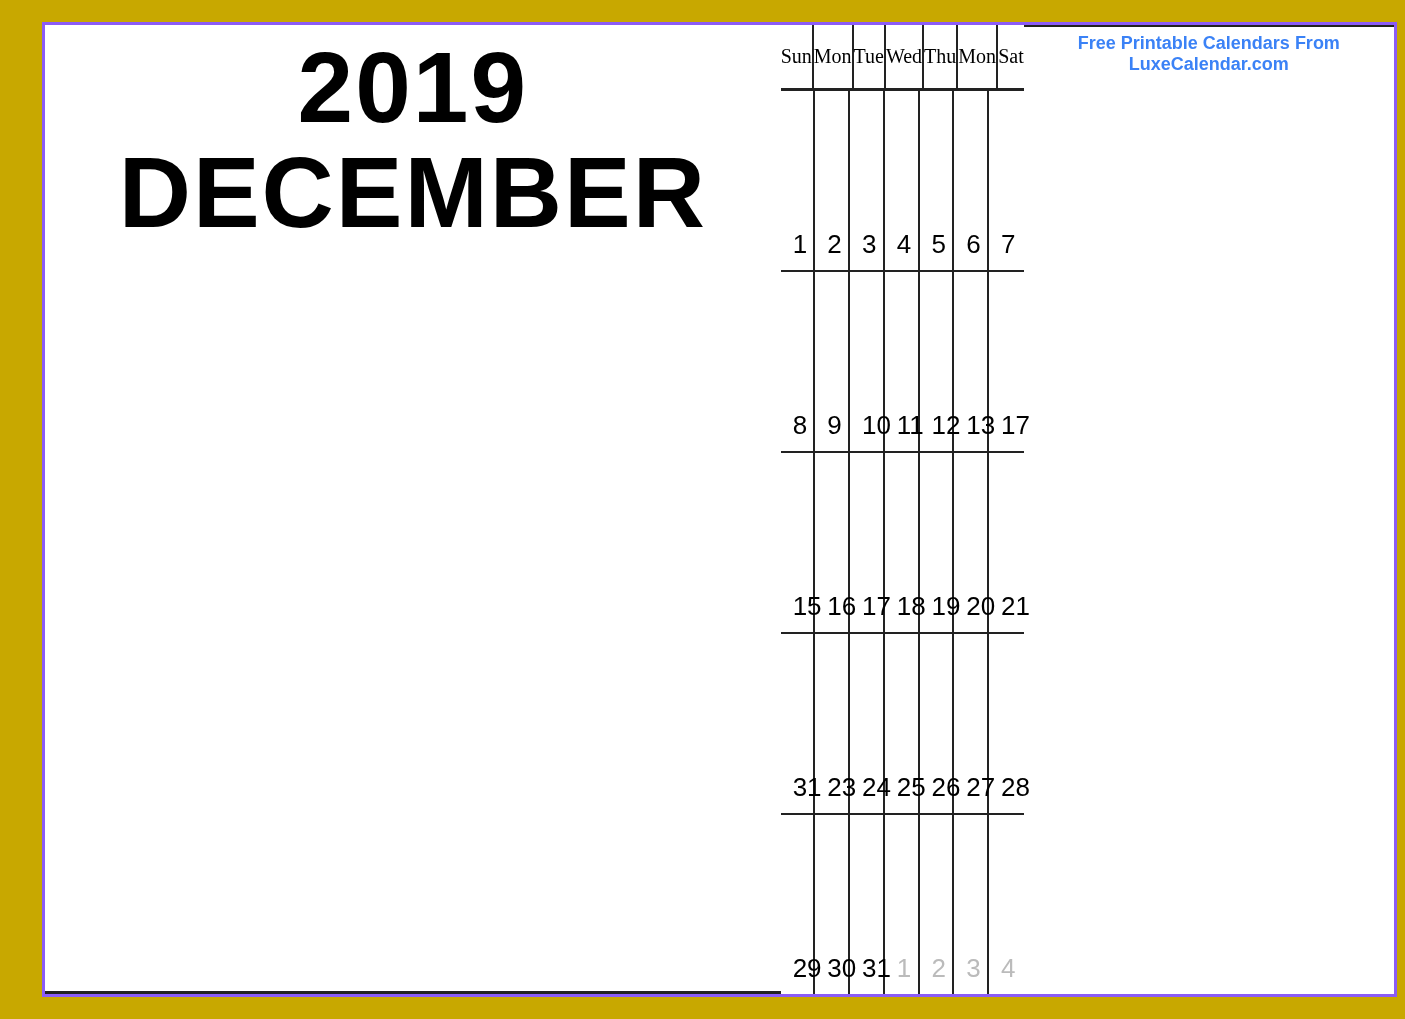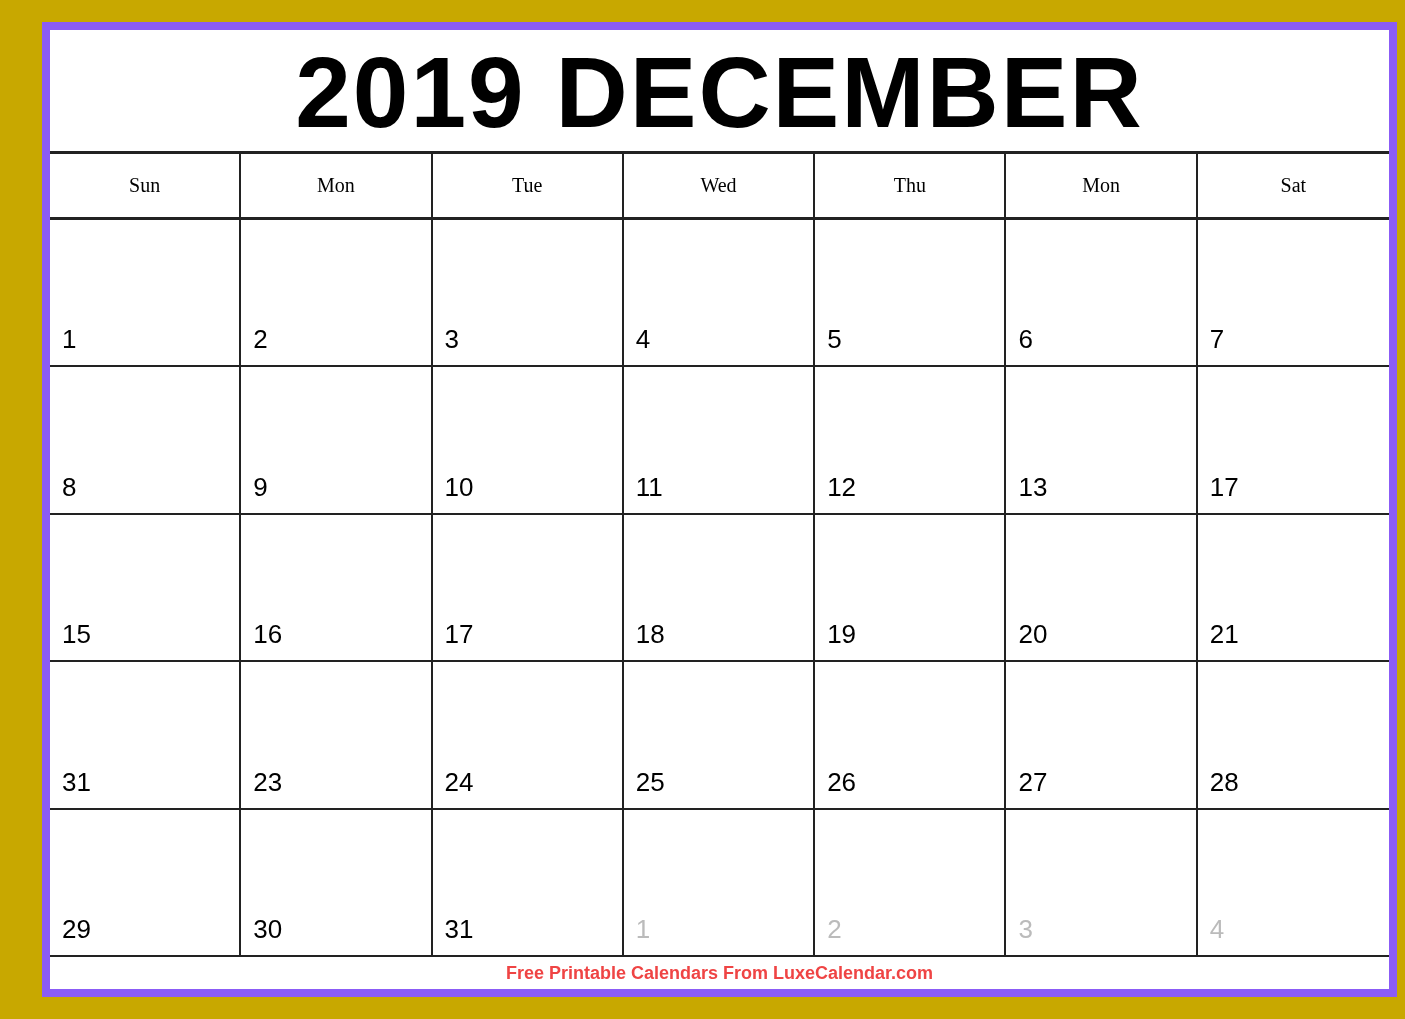--- a/index.html
+++ b/index.html
@@ -15,23 +15,23 @@
       display: flex;
       align-items: center;
       justify-content: center;
       font-family: Arial, Helvetica, sans-serif;
     }
 
     .calendar-wrapper {
       width: 1355px;
       height: 975px;
       background: #fff;
-      border: 8px solid #8b5cf6;
-      display: flex;
-      flex-direction: column;
+      border: 3px solid #8b5cf6;
+      display: flex;
+      flex-direction: row;
       margin-left: 34px;
     }
 
     .calendar-title {
       text-align: center;
       font-size: 100px;
       font-weight: 900;
       font-family: Arial, Helvetica, sans-serif;
       border-bottom: 3px solid #222;
       padding: 10px 0 6px 0;
@@ -107,21 +107,21 @@
     .day-number.grayed {
       color: #bbb;
     }
 
     .footer {
       text-align: center;
       font-size: 18px;
       font-weight: 700;
       padding: 6px 0 5px 0;
       border-top: 2px solid #222;
-      color: #ef4444;
+      color: #3b82f6;
       font-family: Arial, Helvetica, sans-serif;
     }
   </style>
 </head>
 <body>
 
 <div class="calendar-wrapper">
   <div class="calendar-title">2019 DECEMBER</div>
   <div class="calendar-grid">
     <div class="day-headers">

